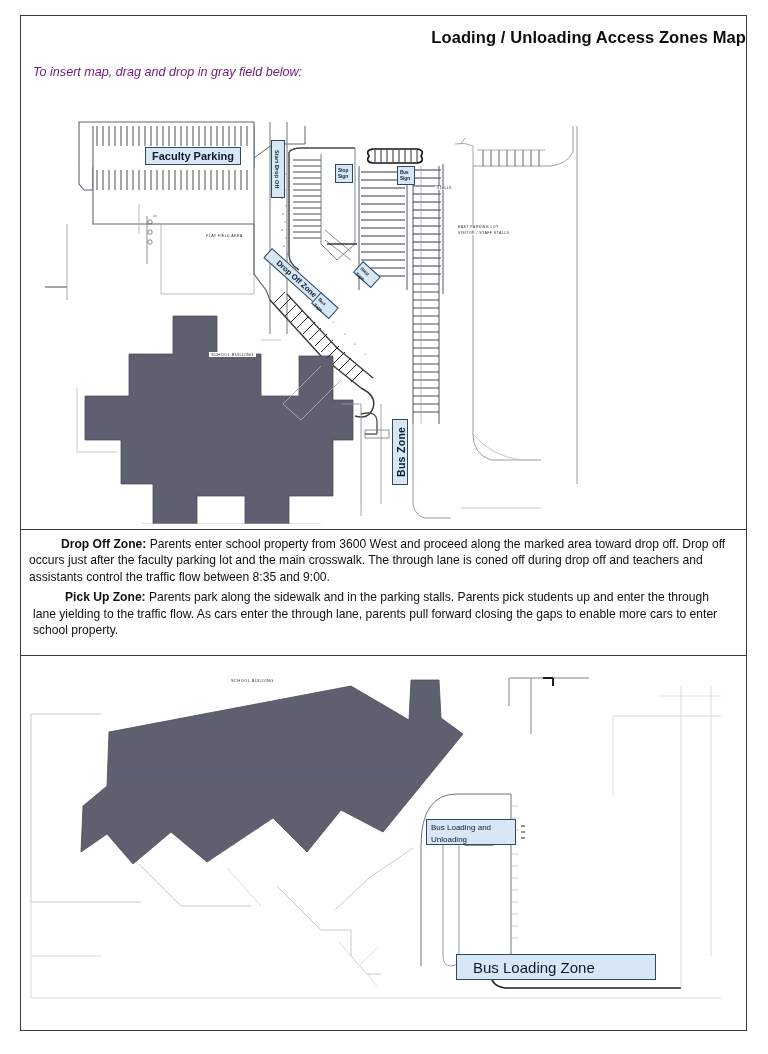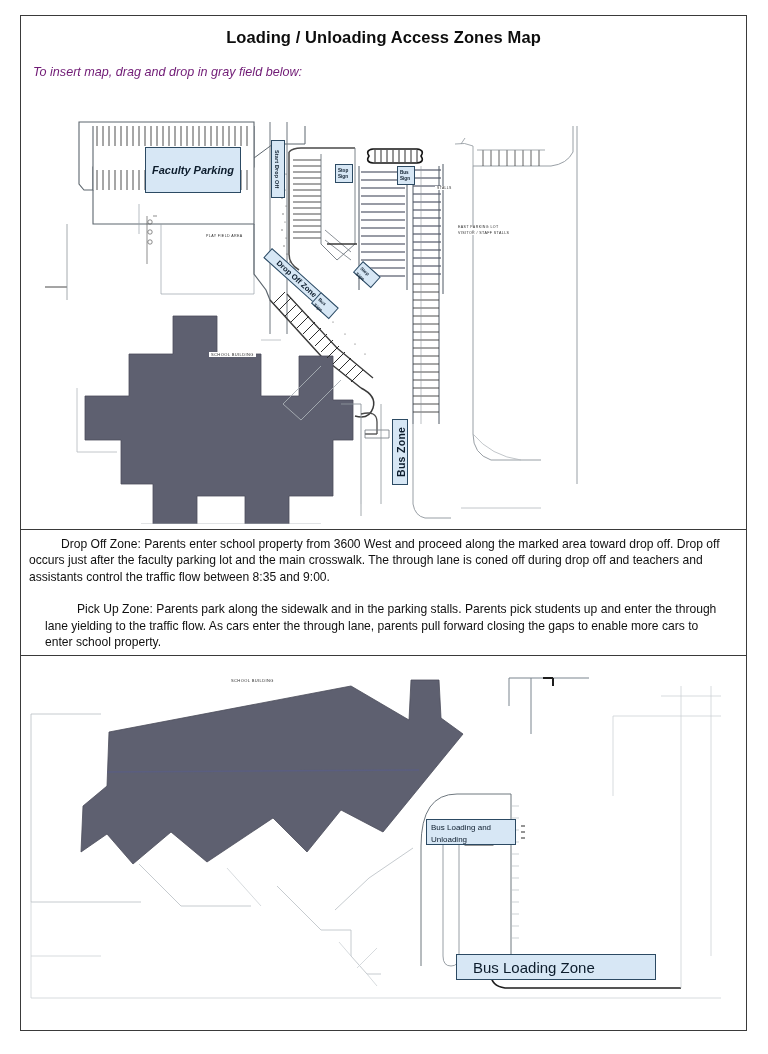--- a/index.html
+++ b/index.html
@@ -31,21 +31,21 @@
   #section-top {
     position: absolute;
     left: 0; top: 0;
     width: 100%;
     height: 514px;
     box-sizing: border-box;
     border-bottom: 1.6px solid #3a3a3a;
     overflow: hidden;
   }
   #doc-title {
-    text-align: center;
+    text-align: right;
     font-size: 16.5px;
     font-weight: bold;
     color: #0d0d0d;
     letter-spacing: .1px;
     margin-top: 12px;
   }
   #instruction {
     font-style: italic;
     font-size: 12.6px;
     color: #701a75;
@@ -62,21 +62,21 @@
     border-bottom: 1.6px solid #3a3a3a;
     padding: 6px 10px 0 8px;
     overflow: hidden;
   }
   .para {
     font-size: 12.1px;
     line-height: 16.4px;
     color: #101010;
     text-align: left;
   }
-  .para b { font-weight: normal; padding-left: 32px; }
+  .para b { font-weight: bold; padding-left: 32px; }
 
   
   #section-bottom {
     position: absolute;
     left: 0; top: 640px;
     width: 100%;
     height: 374px;
     overflow: hidden;
   }
 
@@ -93,24 +93,23 @@
     box-sizing: border-box;
     white-space: nowrap;
   }
   .callout.vert {
     writing-mode: vertical-rl;
     text-orientation: mixed;
   }
 
   #cl-faculty {
     left: 124px; top: 131px;
-    padding: 16px 6px;
+    padding: 2px 6px;
     font-size: 11px;
     font-weight: bold;
-    font-style: italic;
   }
   #cl-start-drop {
     left: 250px; top: 124px;
     width: 14px; height: 58px;
     font-size: 5.4px;
     font-weight: bold;
     line-height: 14px;
     text-align: center;
     letter-spacing: .2px;
   }
@@ -513,21 +512,21 @@
     <div class="bldg-tag" id="tag-lot-note">PLAY FIELD AREA</div>
     <div class="bldg-tag" id="tag-east-note">EAST PARKING LOT</div>
     <div class="bldg-tag" id="tag-east-note2">VISITOR / STAFF STALLS</div>
     <div class="bldg-tag" id="tag-stall-note">STALLS</div>
   </div>
 
   <div id="section-text">
     <p class="para" style="margin:0;">
       <b>Drop Off Zone:</b><span>  Parents enter school property from 3600 West and proceed along the marked area toward drop off.  Drop off occurs just after the faculty parking lot and the main crosswalk.  The through lane is coned off during drop off and teachers and assistants control the traffic flow between 8:35 and 9:00.</span>
     </p>
-    <p class="para" style="margin:16px;">
+    <p class="para" style="margin:4px;">
       <b>Pick Up Zone:</b><span>  Parents park along the sidewalk and in the parking stalls.  Parents pick students up and enter the through lane yielding to the traffic flow. As cars enter the through lane, parents pull forward closing the gaps to enable more cars to enter school property.</span>
     </p>
   </div>
 
   <div id="section-bottom">
     <svg class="map-svg" width="727" height="374" viewBox="0 0 727 374" style="position:absolute; left:0; top:0;">
       <g stroke="#8d949b" fill="none" stroke-width="0.8">
 
         <path d="M10,58 L80,58" stroke="#b8bec3"></path>
         <path d="M10,58 L10,246" stroke="#b8bec3"></path>

